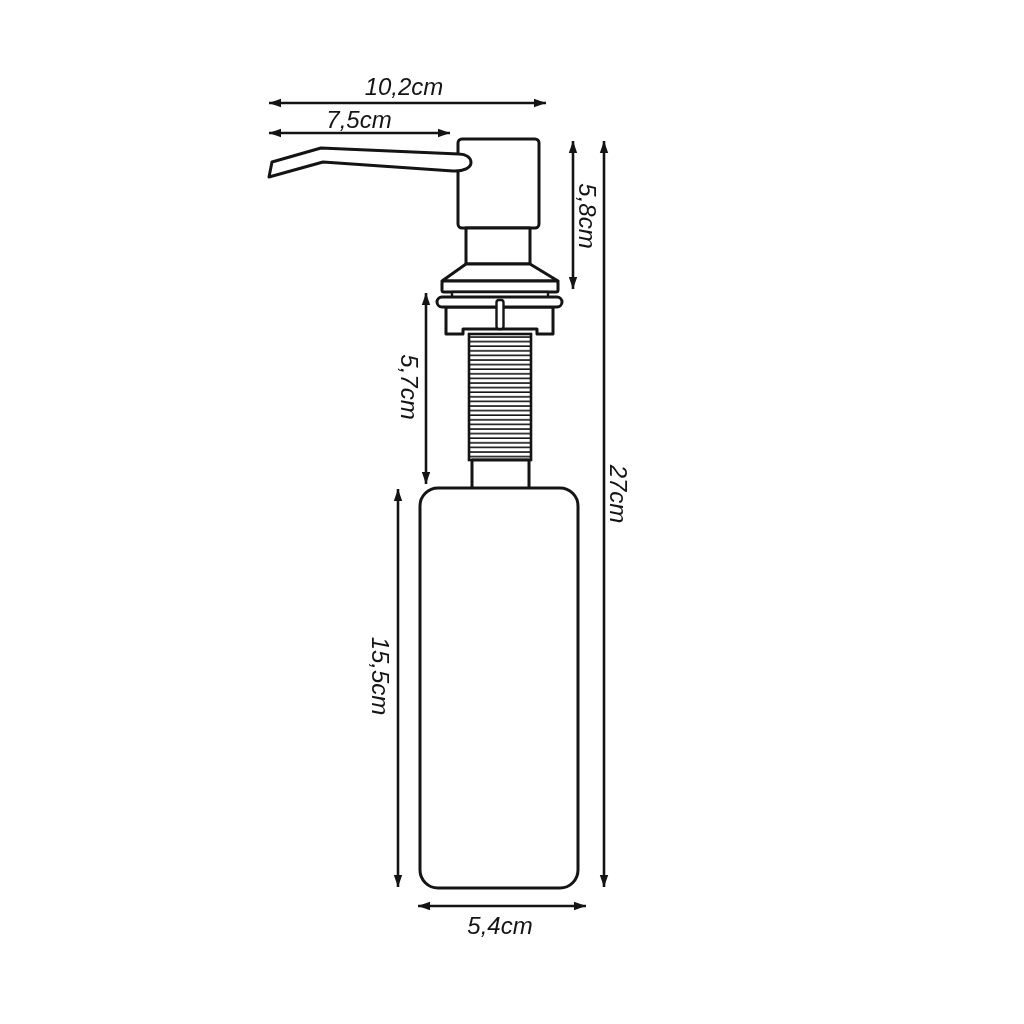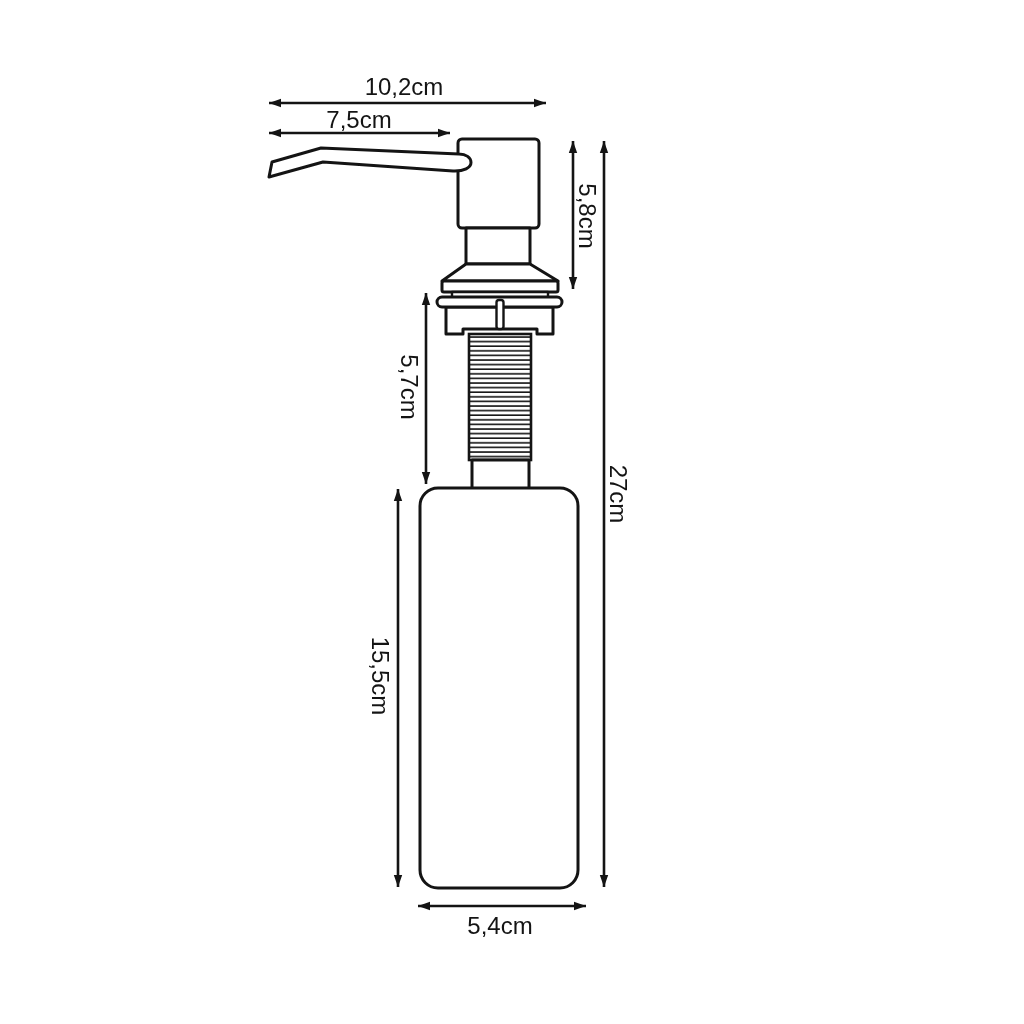--- a/index.html
+++ b/index.html
@@ -8,20 +8,21 @@
     background: #ffffff;
     width: 1024px;
     height: 1024px;
     overflow: hidden;
   }
   .stage {
     position: relative;
     width: 936px;
     height: 1024px;
     background: #ffffff;
+    font-style: italic;
   }
   svg { display: block; }
   .outline {
     fill: #ffffff;
     stroke: #141414;
     stroke-width: 3;
     stroke-linejoin: round;
   }
   .outline-thin {
     fill: #ffffff;

